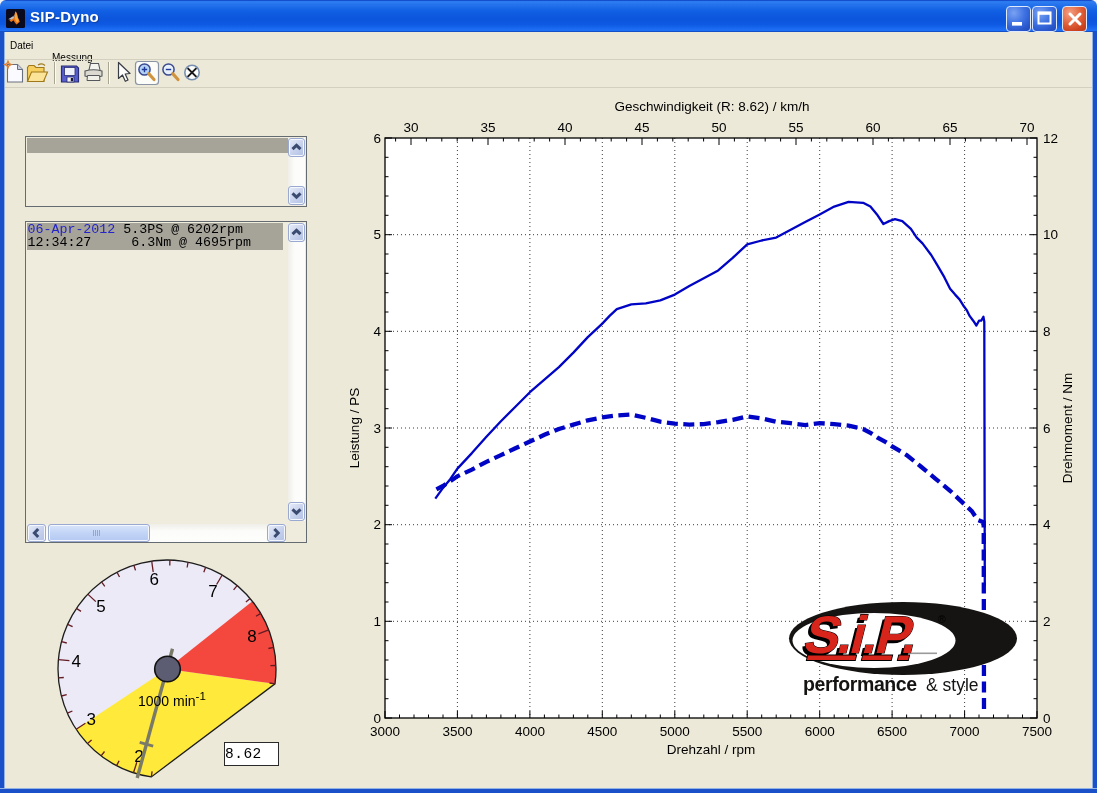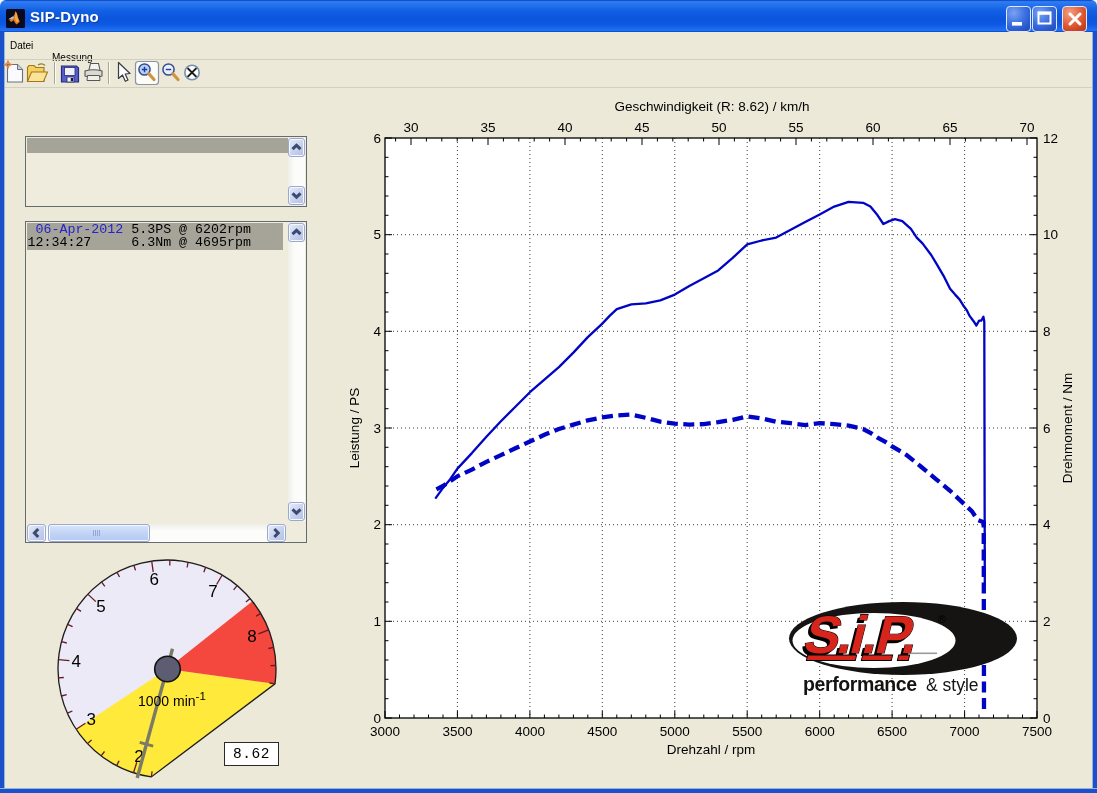--- a/index.html
+++ b/index.html
@@ -11,21 +11,21 @@
 #borderL{left:0;top:32px;width:5px;height:756px;background:#1a50c8;border-right:1px solid #93b3e4;box-sizing:border-box;}
 #borderR{left:1092px;top:32px;width:5px;height:756px;background:#1a50c8;border-left:1px solid #93b3e4;box-sizing:border-box;}
 #borderB{left:0;top:788px;width:1097px;height:5px;background:#1a50c8;border-top:1px solid #93b3e4;box-sizing:border-box;}
 .winbtn{position:absolute;top:6px;width:25px;height:26px;border-radius:4px;border:1px solid #dfeafc;box-sizing:border-box;}
 #btnmin,#btnmax{background:radial-gradient(circle at 30% 25%,#7aa2f2 0%,#3e72e2 45%,#2a58cc 75%,#1f48b6 100%);}
 #btnclose{background:radial-gradient(circle at 30% 25%,#f2a184 0%,#e2643e 45%,#cd4420 75%,#b63a18 100%);}
 #titletext{left:30px;top:8px;color:#fff;font-weight:bold;font-size:15px;letter-spacing:0.3px;text-shadow:1px 1px 1px #1040a0;}
 .menu{top:40px;font-size:10px;color:#000;}
 #content{left:5px;top:32px;width:1087px;height:756px;background:#ECE9D8;}
 .lb{position:absolute;background:#EFECDD;border:1px solid #646c72;box-sizing:border-box;}
-.mono{font-family:"Liberation Mono", monospace;text-align:right;}
+.mono{font-family:"Liberation Mono", monospace;}
 .sbtn{position:absolute;background:linear-gradient(135deg,#e7ecf8 0%,#c4cfec 60%,#b2c0e4 100%);border:1px solid #9aa9cf;border-radius:3px;box-sizing:border-box;box-shadow:inset 0 0 0 1px #f4f7fd;}
 .strack{position:absolute;background:linear-gradient(90deg,#efeee8,#fcfcfa 40%,#fdfdfc);}
 .strackh{position:absolute;background:linear-gradient(180deg,#efeee8,#fcfcfa 40%,#fdfdfc);}
 .sel{position:absolute;background:#a6a399;}
 </style>
 </head>
 <body>
 <div id="content" class="abs"></div>
 <div id="titlebar" class="abs"></div>
 <div id="borderL" class="abs"></div>
@@ -197,21 +197,21 @@
       <text x="100.9" y="612.4" text-anchor="middle">5</text>
       <text x="154.2" y="584.9" text-anchor="middle">6</text>
       <text x="213.1" y="596.5" text-anchor="middle">7</text>
       <text x="251.9" y="642.3" text-anchor="middle">8</text>
     </g>
 <line x1="172.5" y1="648.7" x2="137.2" y2="778.0" stroke="#7a7a68" stroke-width="3.4"></line>
 <line x1="153.2" y1="746.1" x2="139.7" y2="742.4" stroke="#7a7a68" stroke-width="3"></line>
 <circle cx="167.5" cy="669" r="12.8" fill="#5c5c72" stroke="#111" stroke-width="1.6"></circle>
 <text x="138" y="706" font-size="14px" fill="#000">1000 min<tspan dy="-6" font-size="11.5px">-1</tspan></text>
   </svg>
-<div class="abs mono" style="left:224px;top:742px;width:55px;height:24px;background:#fff;border:1px solid #2a2a2a;box-sizing:border-box;font-size:14.5px;text-align:center;line-height:22px;letter-spacing:0.5px;">8.62</div>
+<div class="abs mono" style="left:224px;top:742px;width:55px;height:24px;background:#fff;border:1px solid #2a2a2a;box-sizing:border-box;font-size:14.5px;line-height:22px;letter-spacing:0.5px;">8.62</div>
 <svg class="abs" style="left:0;top:0" width="1097" height="793" viewBox="0 0 1097 793">
     <rect x="385.0" y="138.0" width="652.0" height="580.0" fill="#ffffff"></rect>
 <g stroke="#3c3c3c" stroke-width="1" stroke-dasharray="1 3">
       <line x1="457.4" y1="138.0" x2="457.4" y2="718.0"></line>
       <line x1="529.9" y1="138.0" x2="529.9" y2="718.0"></line>
       <line x1="602.3" y1="138.0" x2="602.3" y2="718.0"></line>
       <line x1="674.8" y1="138.0" x2="674.8" y2="718.0"></line>
       <line x1="747.2" y1="138.0" x2="747.2" y2="718.0"></line>
       <line x1="819.7" y1="138.0" x2="819.7" y2="718.0"></line>
       <line x1="892.1" y1="138.0" x2="892.1" y2="718.0"></line>

